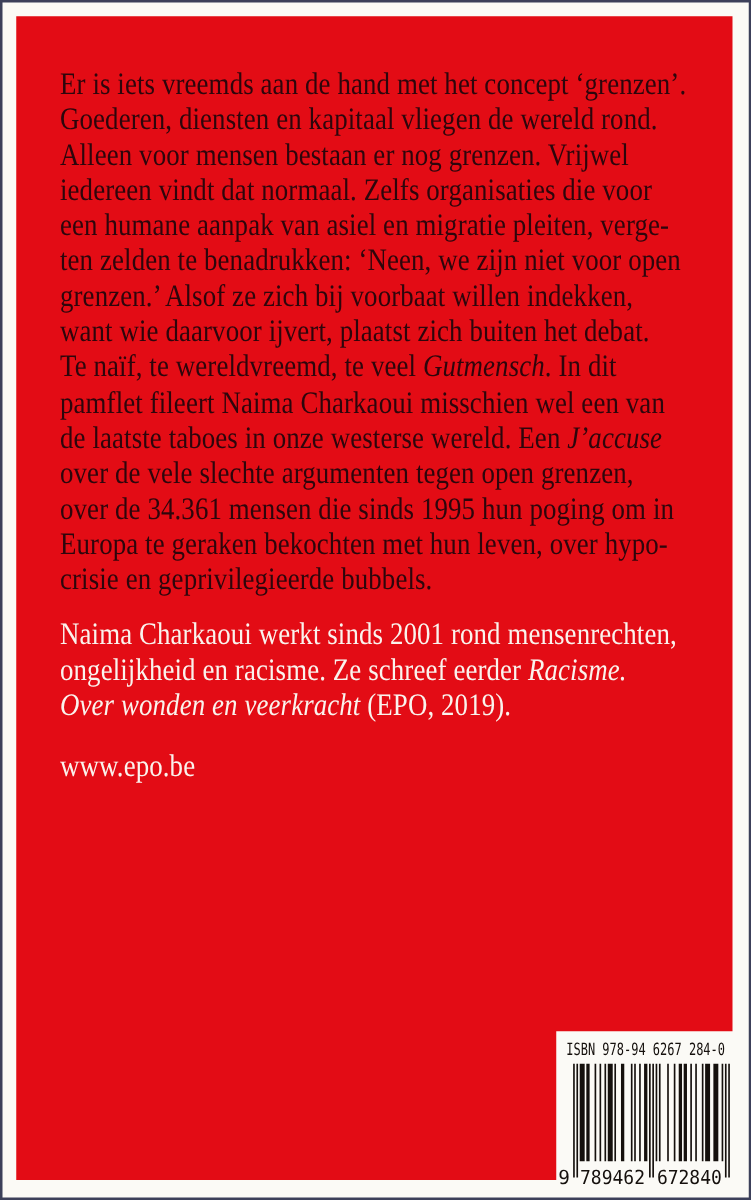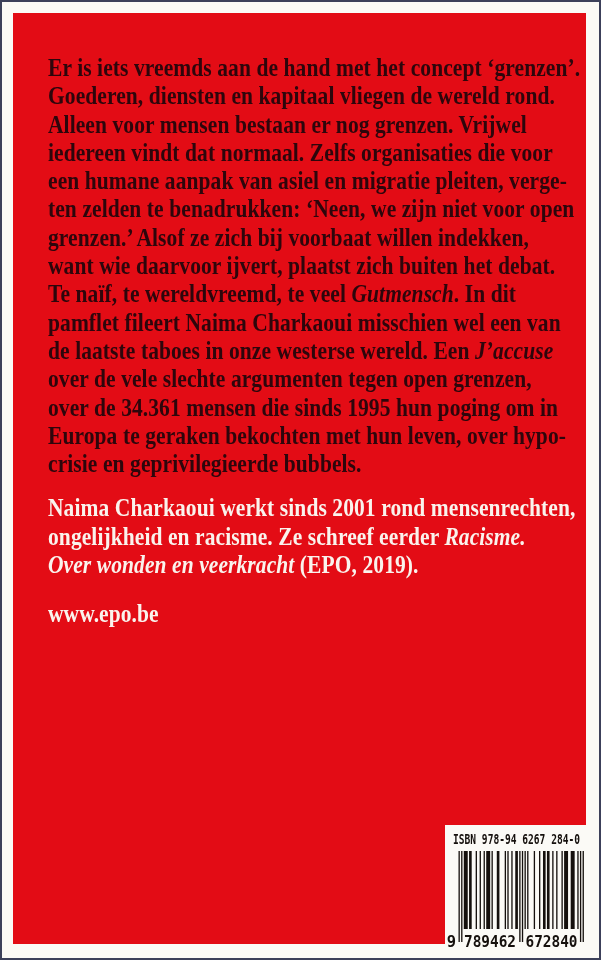--- a/index.html
+++ b/index.html
@@ -11,21 +11,20 @@
     border:2px solid #3c405a;
     overflow:hidden;
     font-family:"Liberation Serif","DejaVu Serif",serif;
   }
   .red-panel{
     position:absolute;
     left:11px;top:11px;
     width:573px;height:931px;
     background:#e30c15;
     overflow:hidden;
-    font-weight:bold;
   }
   .cover-text{
     position:absolute;
     left:35px;top:41px;
     width:620px;
     transform:scaleX(0.86);
     transform-origin:top left;
     font-size:25px;
     line-height:28.3px;
     letter-spacing:0.1px;
@@ -35,21 +34,20 @@
   .para.light{color:#faf3ed;}
   .para.bio{margin-top:16px;}
   .para.site{margin-top:21px;}
   .tline{white-space:nowrap;}
   .it{font-style:italic;}
   .barcode-box{
     position:absolute;
     left:443px;top:823px;
     width:143px;height:127px;
     background:#fbfaf6;
-    font-weight:bold;
   }
   .barcode-box svg{display:block;}
   .bc-text{
     font-family:"DejaVu Sans Mono","Liberation Mono",monospace;
     fill:#15100d;
   }
 </style>
 </head>
 <body>
 

